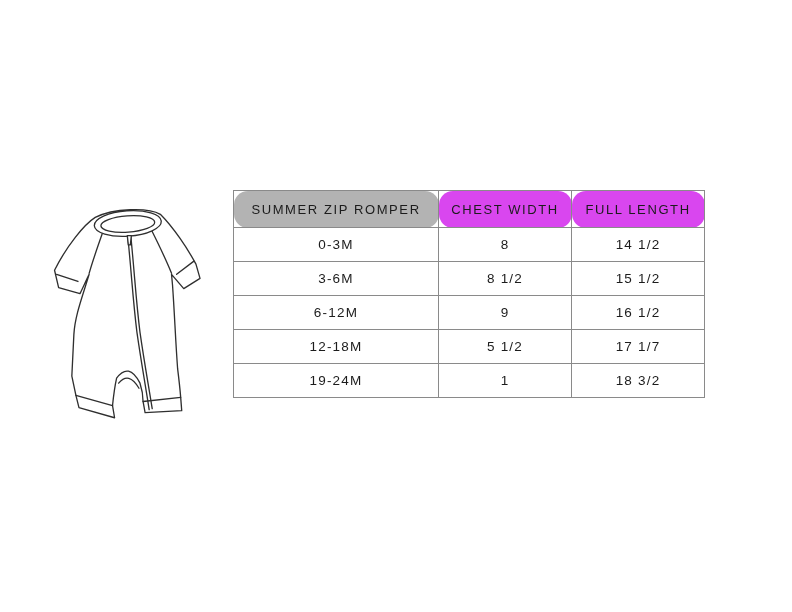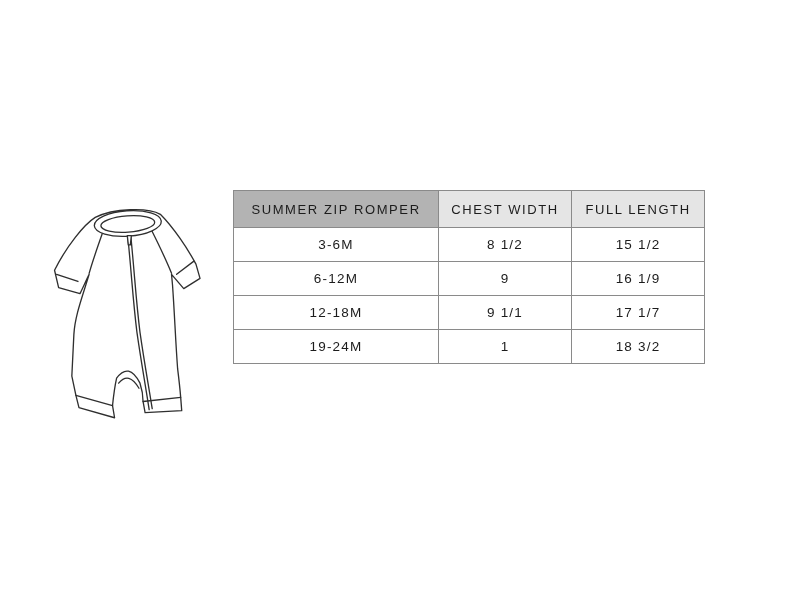--- a/index.html
+++ b/index.html
@@ -40,32 +40,33 @@
     text-align: center;
     vertical-align: middle;
     padding: 0;
     font-weight: 400;
     white-space: nowrap;
   }
   table.size-chart th {
     height: 36px;
     letter-spacing: 1.6px;
     font-size: 13px;
+    border-radius: 14px;
   }
   table.size-chart td {
     height: 33px;
     letter-spacing: 1.2px;
     font-size: 13.5px;
     background: #ffffff;
   }
   .col-product { width: 205px; }
   .col-chest   { width: 133px; }
   .col-length  { width: 133px; }
   th.hdr-product { background: #b3b3b3; }
-  th.hdr-measure { background: #e5e5e5; }
+  th.hdr-measure { background: #d946ef; }
 </style>
 </head>
 <body>
 
 <div class="stage">
 
   <div class="illustration">
     <svg viewBox="0 0 176 232" xmlns="http://www.w3.org/2000/svg">
       <g fill="none" stroke="#2f2f2f" stroke-width="1.3" stroke-linejoin="round" stroke-linecap="round">
 
@@ -135,32 +136,37 @@
     </colgroup>
     <thead>
       <tr>
         <th class="hdr-product">SUMMER ZIP ROMPER</th>
         <th class="hdr-measure">CHEST WIDTH</th>
         <th class="hdr-measure">FULL LENGTH</th>
       </tr>
     </thead>
     <tbody>
       <tr>
+        <td>0-3M</td>
+        <td>8</td>
+        <td>14 1/2</td>
+      </tr>
+      <tr>
         <td>3-6M</td>
         <td>8 1/2</td>
         <td>15 1/2</td>
       </tr>
       <tr>
         <td>6-12M</td>
         <td>9</td>
-        <td>16 1/9</td>
+        <td>16 1/2</td>
       </tr>
       <tr>
         <td>12-18M</td>
-        <td>9 1/1</td>
+        <td>5 1/2</td>
         <td>17 1/7</td>
       </tr>
       <tr>
         <td>19-24M</td>
         <td>1</td>
         <td>18 3/2</td>
       </tr>
     </tbody>
   </table>
 

